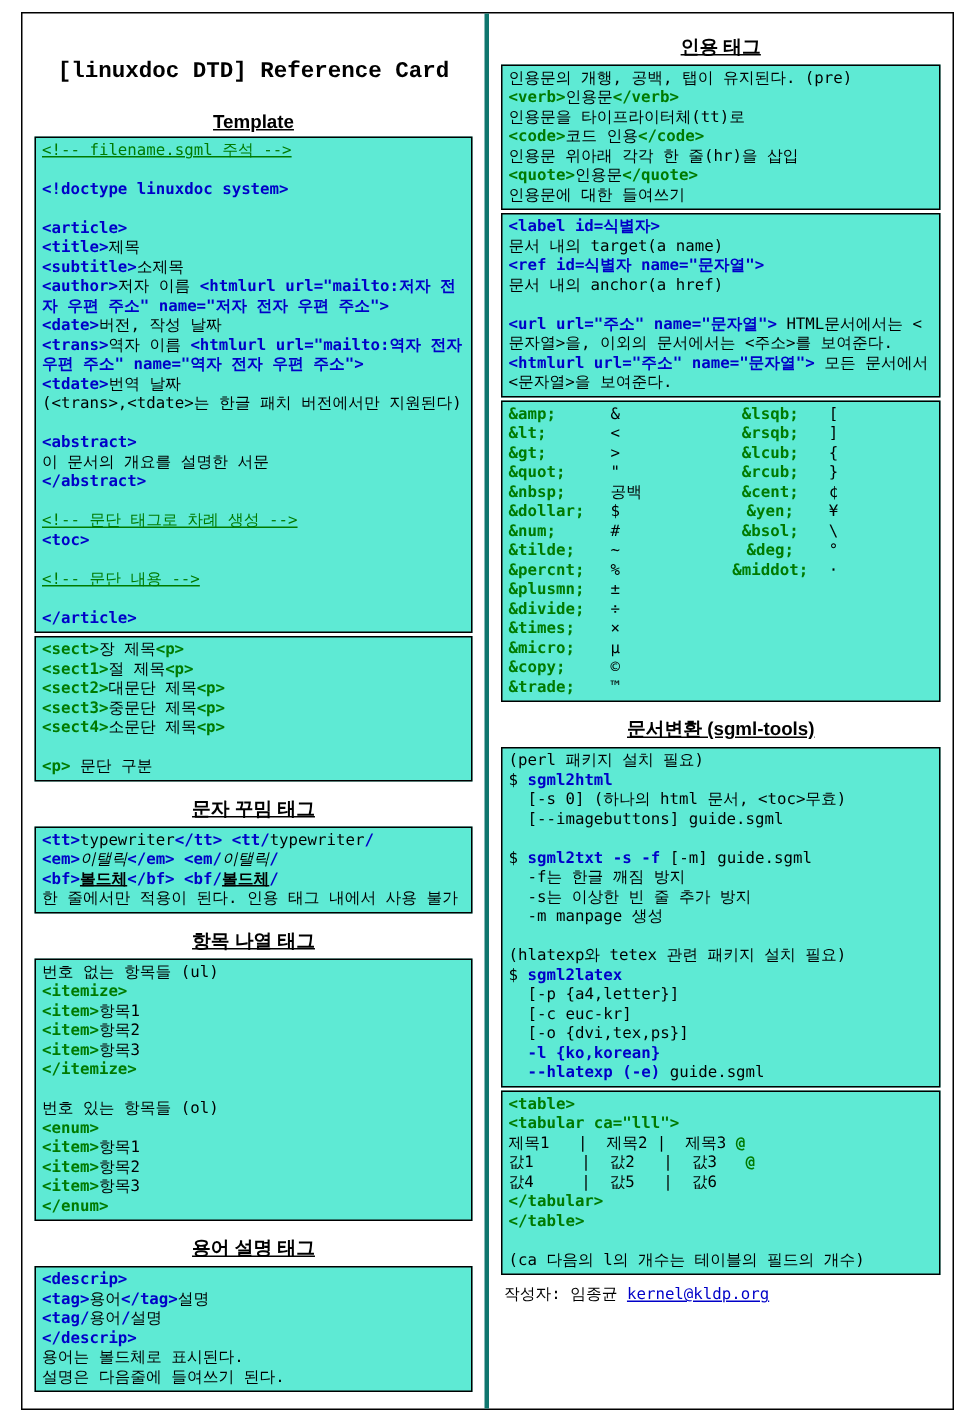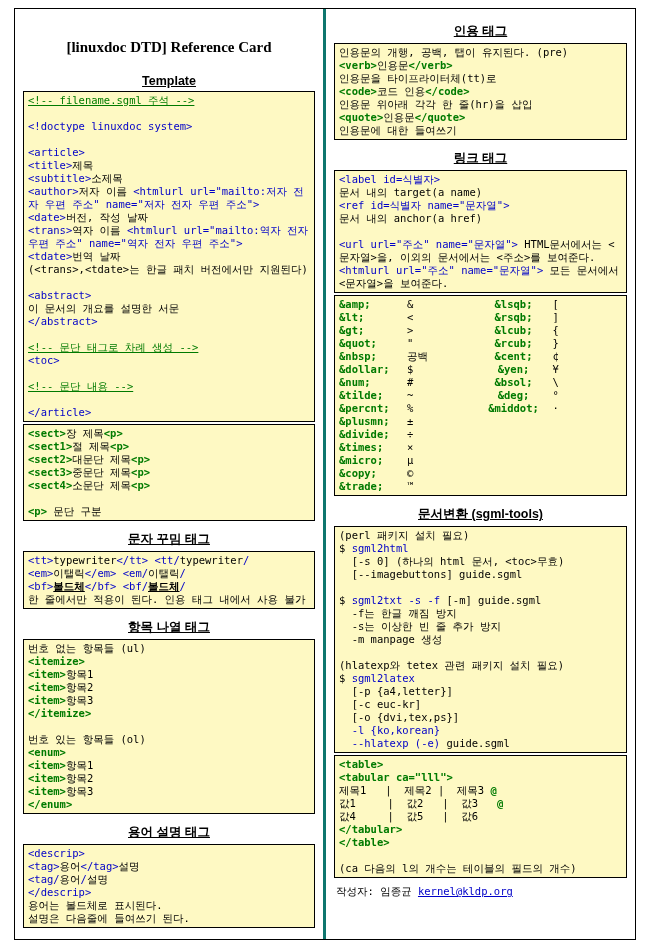--- a/index.html
+++ b/index.html
@@ -1,33 +1,33 @@
 <!DOCTYPE html>
 <html><head>
 <meta charset="utf-8">
 <style>
   html,body{margin:0;padding:0;background:#fff;}
   body{width:650px;height:950px;overflow:hidden;font-family:"DejaVu Sans Mono","Liberation Mono",monospace;}
   .card{position:absolute;left:14px;top:8px;right:14px;bottom:10px;border:1px solid #000;display:flex;}
   .col{box-sizing:border-box;padding:4px 8px 6px 8px;}
   .col-left{width:308px;}
   .col-right{flex:1;border-left:3px solid #0f766e;}
-  .card-title{font-family:Liberation Serif, serif;font-weight:bold;font-size:15px;color:#000;
+  .card-title{font-family:Liberation Mono, monospace;font-weight:bold;font-size:15px;color:#000;
     text-align:center;margin:26px 0 18px 0;}
   .heading{font-family:"Liberation Sans",sans-serif;font-weight:bold;font-size:12.5px;color:#000;
     text-align:center;text-decoration:underline;margin:10px 0 3px 0;}
-  .codebox{border:1px solid #000;background:#fef9c3;padding:2px 4px;font-size:10.5px;line-height:13px;
+  .codebox{border:1px solid #000;background:#5eead4;padding:2px 4px;font-size:10.5px;line-height:13px;
     color:#000;white-space:pre-wrap;overflow-wrap:break-word;}
   .plainbox{padding:4px 2px;font-size:10.5px;line-height:14px;color:#000;white-space:pre-wrap;}
   .line{min-height:13px;}
   .s-t{color:#000;}
-  .s-b{color:#0000C8;font-weight:normal;}
+  .s-b{color:#0000C8;font-weight:bold;}
   .s-g{color:#007A00;font-weight:bold;}
   .s-c{color:#007A00;text-decoration:underline;}
-  .s-i{color:#000;}
+  .s-i{color:#000;font-style:italic;}
   .s-bf{color:#000;font-weight:bold;text-decoration:underline;}
   .s-u{color:#0000C8;text-decoration:underline;cursor:pointer;}
   .entities{display:flex;}
   .ent-col{flex:1;}
   .ent-row{min-height:13px;}
   .ent{display:inline-block;margin-right:6px;}
   .ent-col-0 .ent{min-width:62px;}
   .ent-col-1 .ent{min-width:66px;text-align:center;}
   .val{color:#000;}
   .section{margin-bottom:2px;}
@@ -60,21 +60,20 @@
         </div>
       </div>
   </div>
   <div class="col col-right">
     <div id="right-sections">
         <div class="section">
           <div class="heading">인용 태그</div>
           <div class="codebox"><div class="line"><span class="s-t">인용문의 개행, 공백, 탭이 유지된다. (pre)</span></div><div class="line"><span class="s-g">&lt;verb&gt;</span><span class="s-t">인용문</span><span class="s-g">&lt;/verb&gt;</span></div><div class="line"><span class="s-t">인용문을 타이프라이터체(tt)로</span></div><div class="line"><span class="s-g">&lt;code&gt;</span><span class="s-t">코드 인용</span><span class="s-g">&lt;/code&gt;</span></div><div class="line"><span class="s-t">인용문 위아래 각각 한 줄(hr)을 삽입</span></div><div class="line"><span class="s-g">&lt;quote&gt;</span><span class="s-t">인용문</span><span class="s-g">&lt;/quote&gt;</span></div><div class="line"><span class="s-t">인용문에 대한 들여쓰기</span></div></div>
         </div>
         <div class="section">
-          <div class="heading">링크 태그</div>
           <div class="codebox"><div class="line"><span class="s-b">&lt;label id=식별자&gt;</span></div><div class="line"><span class="s-t">문서 내의 target(a name)</span></div><div class="line"><span class="s-b">&lt;ref id=식별자 name="문자열"&gt;</span></div><div class="line"><span class="s-t">문서 내의 anchor(a href)</span></div><div class="line">&nbsp;</div><div class="line"><span class="s-b">&lt;url url="주소" name="문자열"&gt;</span><span class="s-t"> HTML문서에서는 &lt;문자열&gt;을, 이외의 문서에서는 &lt;주소&gt;를 보여준다.</span></div><div class="line"><span class="s-b">&lt;htmlurl url="주소" name="문자열"&gt;</span><span class="s-t"> 모든 문서에서 &lt;문자열&gt;을 보여준다.</span></div></div>
         </div>
         <div class="section">
           <div class="codebox entities"><div class="ent-col ent-col-0"><div class="ent-row"><span class="ent s-g">&amp;amp;</span><span class="val">&amp;</span></div><div class="ent-row"><span class="ent s-g">&amp;lt;</span><span class="val">&lt;</span></div><div class="ent-row"><span class="ent s-g">&amp;gt;</span><span class="val">&gt;</span></div><div class="ent-row"><span class="ent s-g">&amp;quot;</span><span class="val">"</span></div><div class="ent-row"><span class="ent s-g">&amp;nbsp;</span><span class="val">공백</span></div><div class="ent-row"><span class="ent s-g">&amp;dollar;</span><span class="val">$</span></div><div class="ent-row"><span class="ent s-g">&amp;num;</span><span class="val">#</span></div><div class="ent-row"><span class="ent s-g">&amp;tilde;</span><span class="val">~</span></div><div class="ent-row"><span class="ent s-g">&amp;percnt;</span><span class="val">%</span></div><div class="ent-row"><span class="ent s-g">&amp;plusmn;</span><span class="val">±</span></div><div class="ent-row"><span class="ent s-g">&amp;divide;</span><span class="val">÷</span></div><div class="ent-row"><span class="ent s-g">&amp;times;</span><span class="val">×</span></div><div class="ent-row"><span class="ent s-g">&amp;micro;</span><span class="val">µ</span></div><div class="ent-row"><span class="ent s-g">&amp;copy;</span><span class="val">©</span></div><div class="ent-row"><span class="ent s-g">&amp;trade;</span><span class="val">™</span></div></div><div class="ent-col ent-col-1"><div class="ent-row"><span class="ent s-g">&amp;lsqb;</span><span class="val">[</span></div><div class="ent-row"><span class="ent s-g">&amp;rsqb;</span><span class="val">]</span></div><div class="ent-row"><span class="ent s-g">&amp;lcub;</span><span class="val">{</span></div><div class="ent-row"><span class="ent s-g">&amp;rcub;</span><span class="val">}</span></div><div class="ent-row"><span class="ent s-g">&amp;cent;</span><span class="val">¢</span></div><div class="ent-row"><span class="ent s-g">&amp;yen;</span><span class="val">¥</span></div><div class="ent-row"><span class="ent s-g">&amp;bsol;</span><span class="val">\</span></div><div class="ent-row"><span class="ent s-g">&amp;deg;</span><span class="val">°</span></div><div class="ent-row"><span class="ent s-g">&amp;middot;</span><span class="val">·</span></div></div></div>
         </div>
         <div class="section">
           <div class="heading">문서변환 (sgml-tools)</div>
           <div class="codebox"><div class="line"><span class="s-t">(perl 패키지 설치 필요)</span></div><div class="line"><span class="s-t">$ </span><span class="s-b">sgml2html</span></div><div class="line"><span class="s-t">  [-s 0] (하나의 html 문서, &lt;toc&gt;무효)</span></div><div class="line"><span class="s-t">  [--imagebuttons] guide.sgml</span></div><div class="line">&nbsp;</div><div class="line"><span class="s-t">$ </span><span class="s-b">sgml2txt -s -f</span><span class="s-t"> [-m] guide.sgml</span></div><div class="line"><span class="s-t">  -f는 한글 깨짐 방지</span></div><div class="line"><span class="s-t">  -s는 이상한 빈 줄 추가 방지</span></div><div class="line"><span class="s-t">  -m manpage 생성</span></div><div class="line">&nbsp;</div><div class="line"><span class="s-t">(hlatexp와 tetex 관련 패키지 설치 필요)</span></div><div class="line"><span class="s-t">$ </span><span class="s-b">sgml2latex</span></div><div class="line"><span class="s-t">  [-p {a4,letter}]</span></div><div class="line"><span class="s-t">  [-c euc-kr]</span></div><div class="line"><span class="s-t">  [-o {dvi,tex,ps}]</span></div><div class="line"><span class="s-t">  </span><span class="s-b">-l {ko,korean}</span></div><div class="line"><span class="s-t">  </span><span class="s-b">--hlatexp (-e)</span><span class="s-t"> guide.sgml</span></div></div>
         </div>
         <div class="section">

